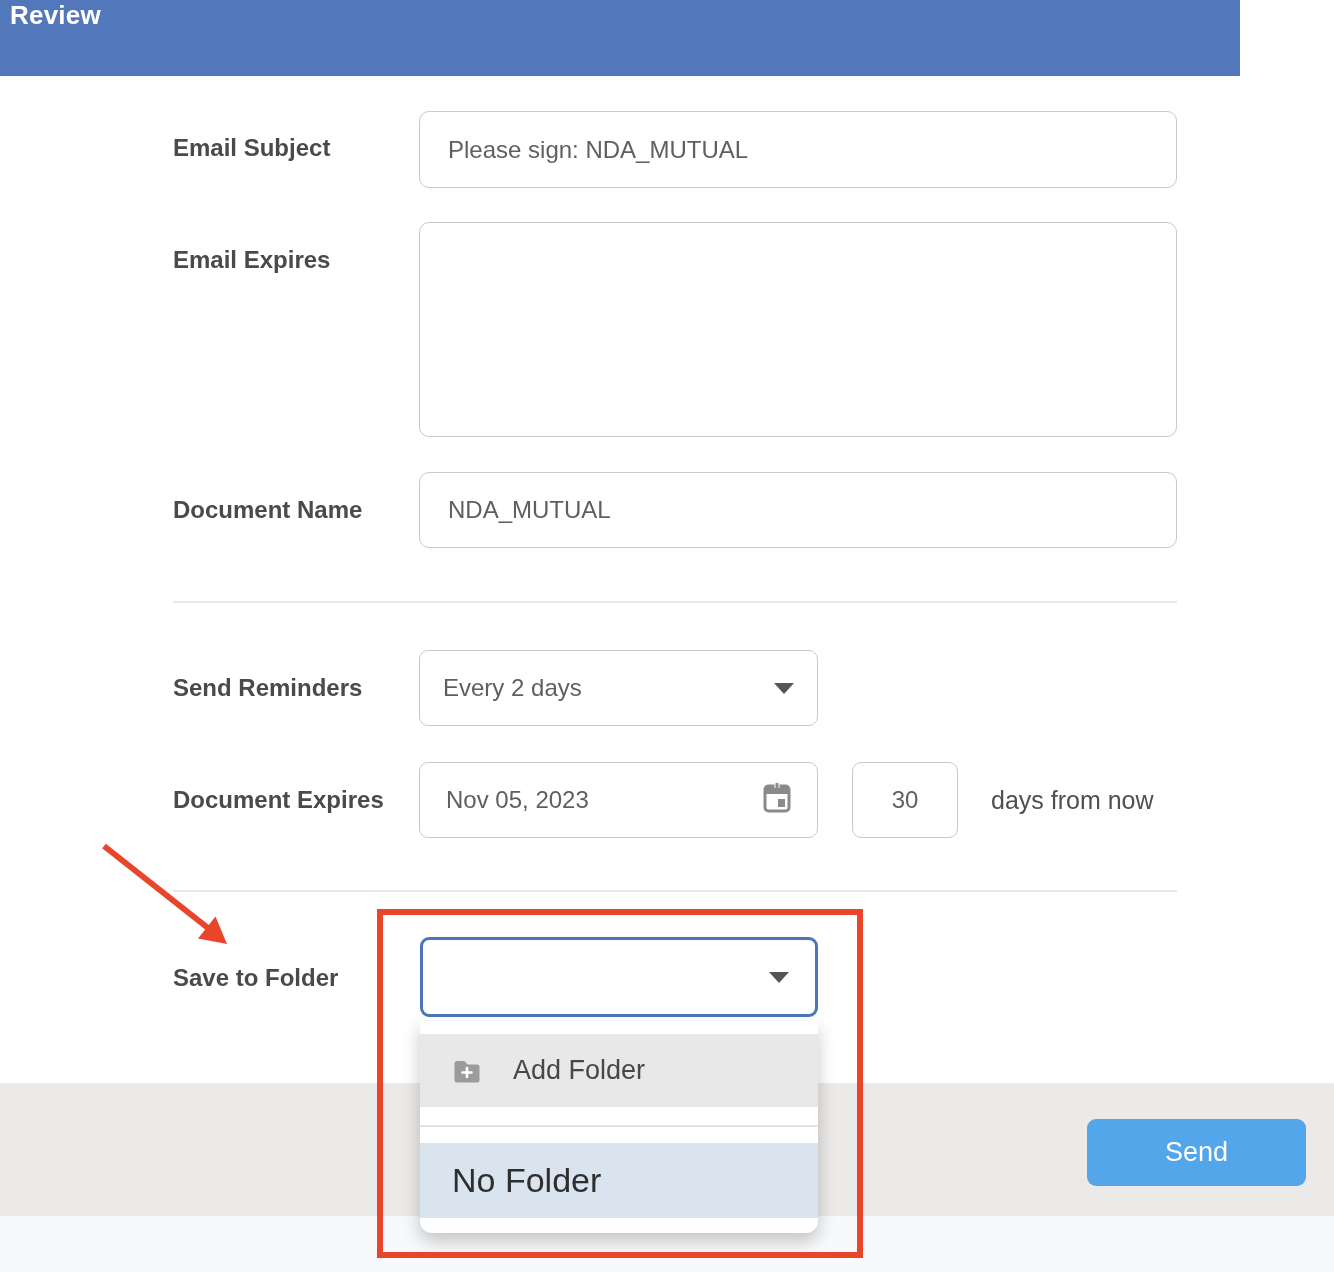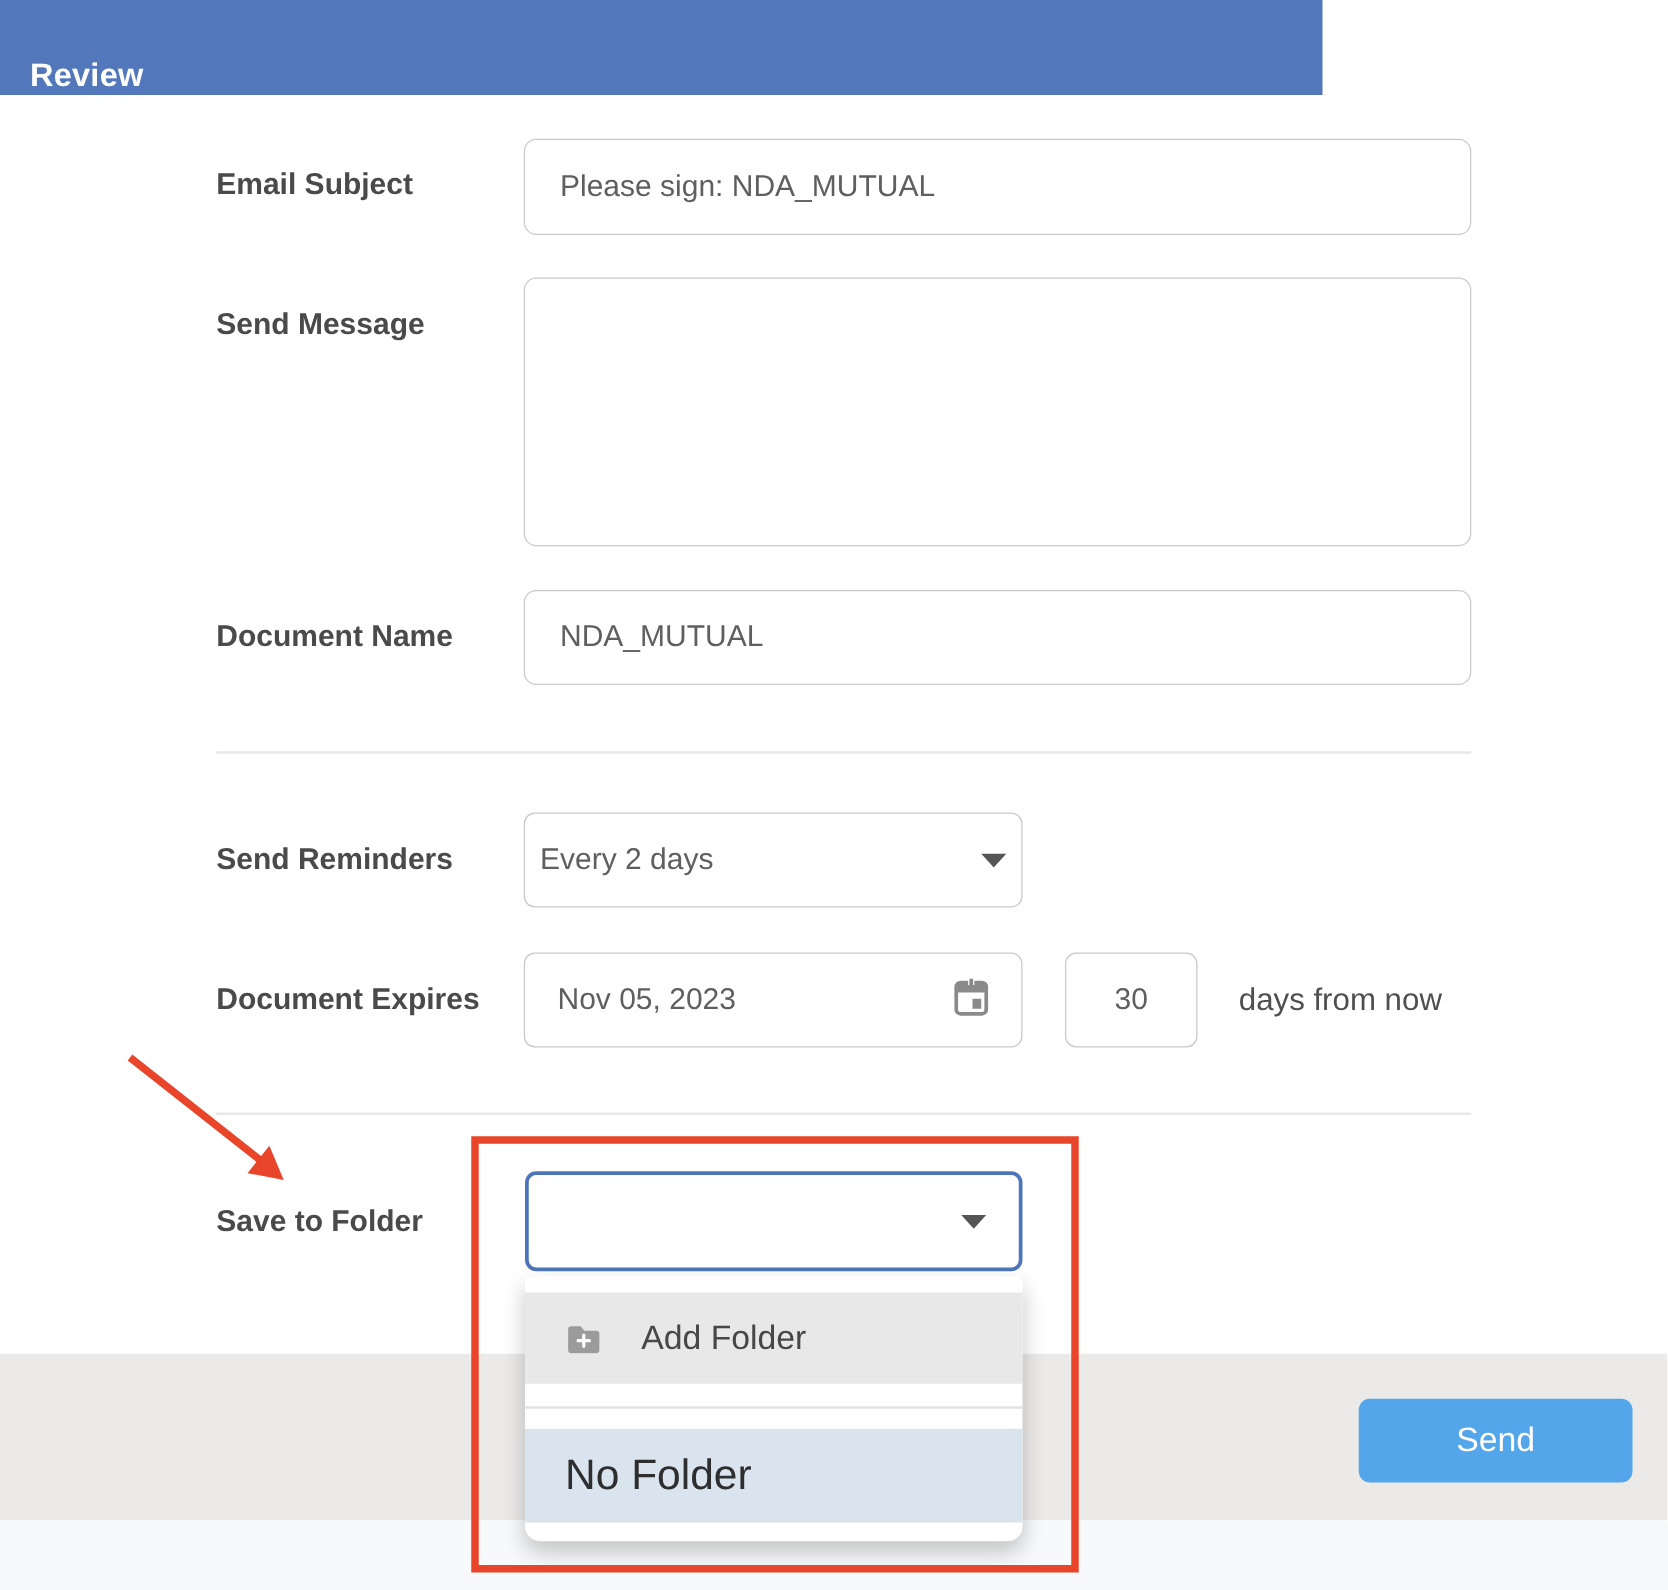--- a/index.html
+++ b/index.html
@@ -1,34 +1,34 @@
 <!DOCTYPE html>
 <html><head>
 <meta charset="utf-8">
 <style>
   * { margin:0; padding:0; box-sizing:border-box; }
   html,body { width:1334px; height:1272px; }
   body { font-family:"Liberation Sans", sans-serif; background:#ffffff; overflow:hidden; }
   .canvas { position:relative; width:1334px; height:1272px; background:#ffffff; }
 
   
-  .header { position:absolute; left:0; top:0; width:1058px; height:76px; background:#5377bb; display:flex; align-items:flex-end; padding-left:24px; z-index:1; }
+  .header { position:absolute; left:0; top:0; width:1240px; height:76px; background:#5377bb; display:flex; align-items:flex-start; padding-left:10px; z-index:1; }
   .header-title { color:#ffffff; font-size:26px; font-weight:700; letter-spacing:.2px; }
 
   
   .field-label { position:absolute; left:173px; font-size:24px; font-weight:700; color:#4a4a4a; }
 
   
   .text-input { position:absolute; left:419px; width:758px; height:77px; border:1px solid #c9c9c9; border-radius:10px; background:#fff; font-family:"Liberation Sans",sans-serif; font-size:24px; color:#5f5f5f; padding:0 28px; outline:none; }
   .textarea-input { position:absolute; left:419px; top:222px; width:758px; height:215px; border:1px solid #c9c9c9; border-radius:10px; background:#fff; resize:none; outline:none; font-family:"Liberation Sans",sans-serif; font-size:24px; color:#5f5f5f; padding:18px 28px; }
 
   .divider { position:absolute; left:173px; width:1004px; height:2px; background:#e8e8e7; }
 
   
-  .select-box { position:absolute; left:419px; width:399px; height:76px; border:1px solid #c9c9c9; border-radius:9px; background:#fff; display:flex; align-items:center; padding:0 12px; font-size:24px; color:#5f5f5f; cursor:pointer; }
+  .select-box { position:absolute; left:419px; width:399px; height:76px; border:1px solid #c9c9c9; border-radius:9px; background:#fff; display:flex; align-items:center; padding:0 23px; font-size:24px; color:#5f5f5f; cursor:pointer; }
   .select-box .caret { margin-left:auto; width:0; height:0; border-left:10px solid transparent; border-right:10px solid transparent; border-top:11px solid #555555; }
   .date-box { position:absolute; left:419px; top:762px; width:399px; height:76px; border:1px solid #c9c9c9; border-radius:9px; background:#fff; display:flex; align-items:center; padding:0 26px; font-size:24px; color:#5f5f5f; cursor:pointer; }
   .days-box { position:absolute; left:852px; top:762px; width:106px; height:76px; border:1px solid #c9c9c9; border-radius:9px; background:#fff; text-align:center; font-family:"Liberation Sans",sans-serif; font-size:24px; color:#5f5f5f; outline:none; }
   .days-suffix { position:absolute; left:991px; top:786px; font-size:25px; color:#4f4f4f; }
 
   
   .folder-select { position:absolute; left:420px; top:937px; width:398px; height:80px; border:3px solid #4d76ba; border-radius:9px; background:#fff; display:flex; align-items:center; padding:0 26px; cursor:pointer; z-index:4; }
   .folder-select .caret { margin-left:auto; width:0; height:0; border-left:10px solid transparent; border-right:10px solid transparent; border-top:11px solid #555555; }
 
   
@@ -57,21 +57,21 @@
 
 <div class="canvas">
 
   <div class="header">
     <span class="header-title">Review</span>
   </div>
 
   <label class="field-label" style="top:134px;">Email Subject</label>
   <input class="text-input" style="top: 111px;" type="text" value="Please sign: NDA_MUTUAL">
 
-  <label class="field-label" style="top:246px;">Send Message</label>
+  <label class="field-label" style="top:246px;">Email Expires</label>
   <textarea class="textarea-input" style=""></textarea>
 
   <label class="field-label" style="top:496px;">Document Name</label>
   <input class="text-input" style="top: 472px; height: 76px;" type="text" value="NDA_MUTUAL">
 
   <div class="divider" style="top:601px;"></div>
 
   <label class="field-label" style="top:674px;">Send Reminders</label>
   <div class="select-box" style="top:650px;">
     <span>Every 2 days</span>

